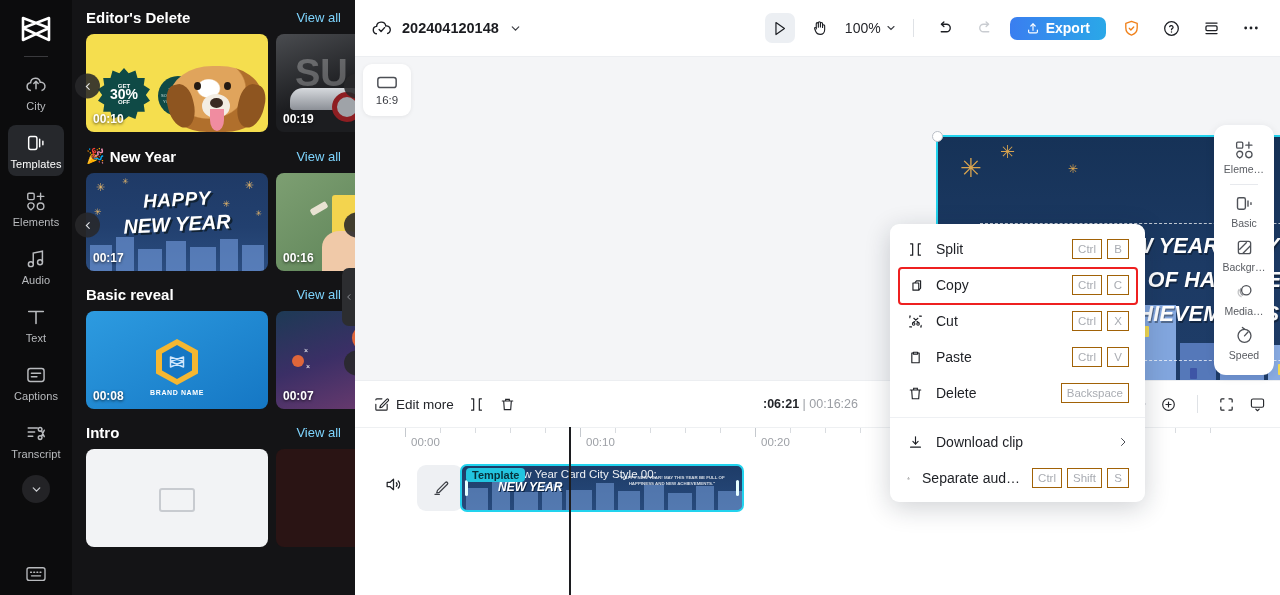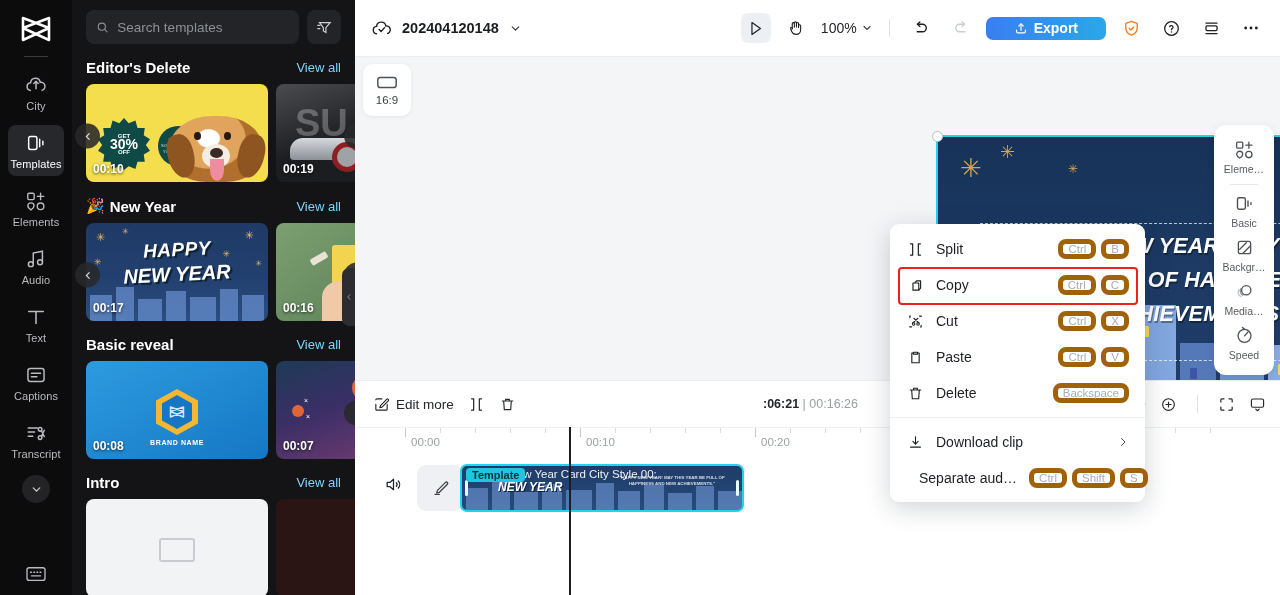--- a/index.html
+++ b/index.html
@@ -163,21 +163,21 @@
   .proj-name { font-size: 14.5px; font-weight: bold; color: #1b1c20; }
   .tb-spacer { flex: 1; }
   .tb-btn {
     width: 30px; height: 30px; border-radius: 7px; display: flex;
     align-items: center; justify-content: center; cursor: pointer;
   }
   .tb-btn.sel { background: #eceff3; }
   .zoomlbl { font-size: 14px; color: #25262b; display: flex; align-items: center; gap: 4px; cursor: pointer; }
   .vsep { width: 1px; height: 18px; background: #dfe2e6; margin: 0 6px; }
   .export {
-    height: 23px; padding: 0 28px; border-radius: 7px; border: none; cursor: pointer;
+    height: 23px; padding: 0 16px; border-radius: 7px; border: none; cursor: pointer;
     background: linear-gradient(90deg,#3a7ef0,#2aa8e8); color: #fff; font-size: 14px;
     font-weight: bold; display: flex; align-items: center; gap: 6px;
     font-family: "Liberation Sans", sans-serif;
   }
 
   .stage { flex: 1; position: relative; background: #f4f5f7; }
   .ratio-chip {
     position: absolute; left: 8px; top: 7px; width: 48px; height: 52px; background: #fff;
     border-radius: 9px; display: flex; flex-direction: column; align-items: center;
     justify-content: center; gap: 4px; box-shadow: 0 1px 4px rgba(0,0,0,.07); cursor: pointer;
@@ -269,21 +269,21 @@
     border-radius: 9px; box-shadow: 0 6px 26px rgba(22,28,45,.2); padding: 7px 0 6px;
     z-index: 50;
   }
   .ctx-item {
     height: 36px; display: flex; align-items: center; padding: 0 16px 0 17px;
     gap: 12px; cursor: pointer; position: relative;
   }
   .ctx-lab { font-size: 14px; color: #1d1f24; flex: 1; white-space: nowrap; }
   .keys { display: flex; gap: 5px; align-items: center; }
   .key {
-    min-width: 22px; height: 20px; padding: 0 5px; border-radius: 8px; border: 5px solid #a16207;
+    min-width: 22px; height: 20px; padding: 0 5px; border-radius: 0; border: 1px solid #a16207;
     color: #a9acb2; font-size: 11.5px; display: flex; align-items: center; justify-content: center;
   }
   .ctx-sep { height: 1px; background: #eef0f3; margin: 6px 0; }
   .ctx-hl {
     position: absolute; left: 8px; right: 7px; top: 43px; height: 38px;
     border: 2.5px solid #ee2020; border-radius: 4px; pointer-events: none; z-index: 60;
   }
   .sub-arrow { color: #5d6068; font-size: 13px; }
   svg { display: block; }
 </style>
@@ -368,35 +368,20 @@
 
     <div class="rail-kbd">
       <svg width="22" height="18" viewBox="0 0 24 20" fill="none" stroke="#b9bbbe" stroke-width="1.5">
           <rect x="2" y="3" width="20" height="14" rx="2.4"></rect>
           <path d="M6 8h1M9.5 8h1M13 8h1M16.5 8h1M7 12h10" stroke-linecap="round"></path>
         </svg>
     </div>
   </div>
 
   <div class="panel">
-    <div class="panel-top">
-      <div class="search">
-        <svg width="15" height="15" viewBox="0 0 24 24" fill="none" stroke="#8d9095" stroke-width="2">
-            <circle cx="10.5" cy="10.5" r="6.4"></circle>
-            <path d="M15.5 15.5 20 20" stroke-linecap="round"></path>
-          </svg>
-        <input placeholder="Search templates" style="">
-      </div>
-      <div class="filter-btn">
-        <svg width="17" height="17" viewBox="0 0 24 24" fill="none" stroke="#cfd1d4" stroke-width="1.7" stroke-linecap="round">
-            <path d="M5 5h15l-6 7.2V19l-3.6-2.2v-4.6z"></path>
-            <path d="M2.5 9h3M2.5 13.5h3"></path>
-          </svg>
-      </div>
-    </div>
 
     <div class="sec-head">
       <div class="sec-title">Editor's Delete</div>
       <div class="viewall">View all</div>
     </div>
     <div class="row">
       <div class="cards">
         <div class="card w1">
           <div class="tn tn-pet">
             <div class="burst">

